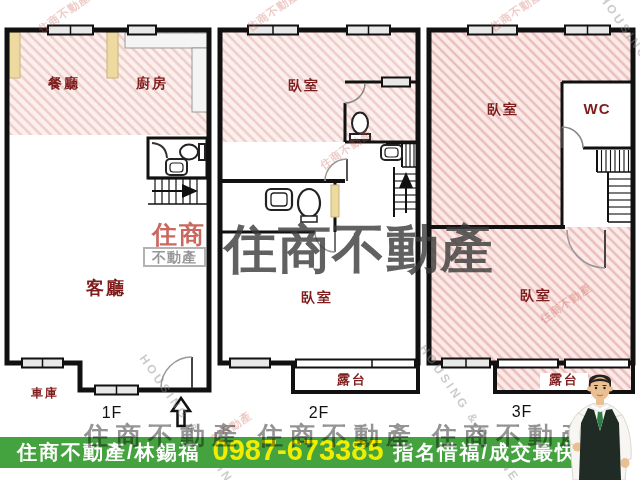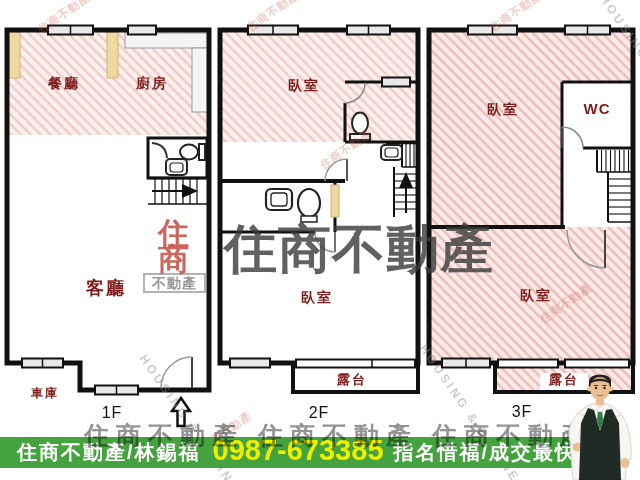--- a/index.html
+++ b/index.html
@@ -6,22 +6,22 @@
   .stage{position:relative;width:640px;height:480px;background:#ffffff;overflow:hidden;
          font-family:"Liberation Sans",sans-serif;}
   .plansvg{position:absolute;left:0;top:0;z-index:1;}
   .lbl{position:absolute;transform:translate(-50%,-50%);color:#7f1d1d;font-weight:800;
        white-space:nowrap;z-index:3;letter-spacing:2px;}
   .floorlbl{font-size:16px;font-weight:400;letter-spacing:1px;color:#111;}
   
   .wm-big{position:absolute;left:224px;top:214px;font-size:53px;font-weight:900;
           color:rgba(58,58,58,0.80);letter-spacing:1px;z-index:4;white-space:nowrap;}
   .wm-logo{position:absolute;left:143px;top:221px;width:63px;z-index:4;text-align:center;opacity:.85;}
-  .wm-logo .l1{background:rgba(255,255,255,.9);color:rgba(190,62,52,.92);font-size:31px;
-               font-weight:900;line-height:26px;letter-spacing:2px;}
+  .wm-logo .l1{background:rgba(255,255,255,.9);color:rgba(190,62,52,.92);font-size:25px;
+               font-weight:900;line-height:26px;letter-spacing:2px;text-align:right;}
   .wm-logo .l2{border:2px solid rgba(150,150,150,.85);background:rgba(255,255,255,.9);
                color:rgba(125,125,125,.95);font-size:14px;font-weight:700;line-height:16px;letter-spacing:1px;}
   .wm-diag{position:absolute;font-size:12px;letter-spacing:3px;color:rgba(140,140,140,.45);
            font-weight:700;transform:rotate(55deg);transform-origin:left top;z-index:2;white-space:nowrap;}
   .wm-red{position:absolute;font-size:11px;color:rgba(205,95,82,.33);font-weight:700;
           transform:rotate(-35deg);z-index:2;white-space:nowrap;letter-spacing:1px;}
   .wm-row{position:absolute;left:84px;top:419px;width:545px;font-size:25px;font-weight:900;
           color:rgba(42,42,42,.5);letter-spacing:7px;white-space:nowrap;overflow:hidden;
           z-index:6;mix-blend-mode:multiply;}
   

